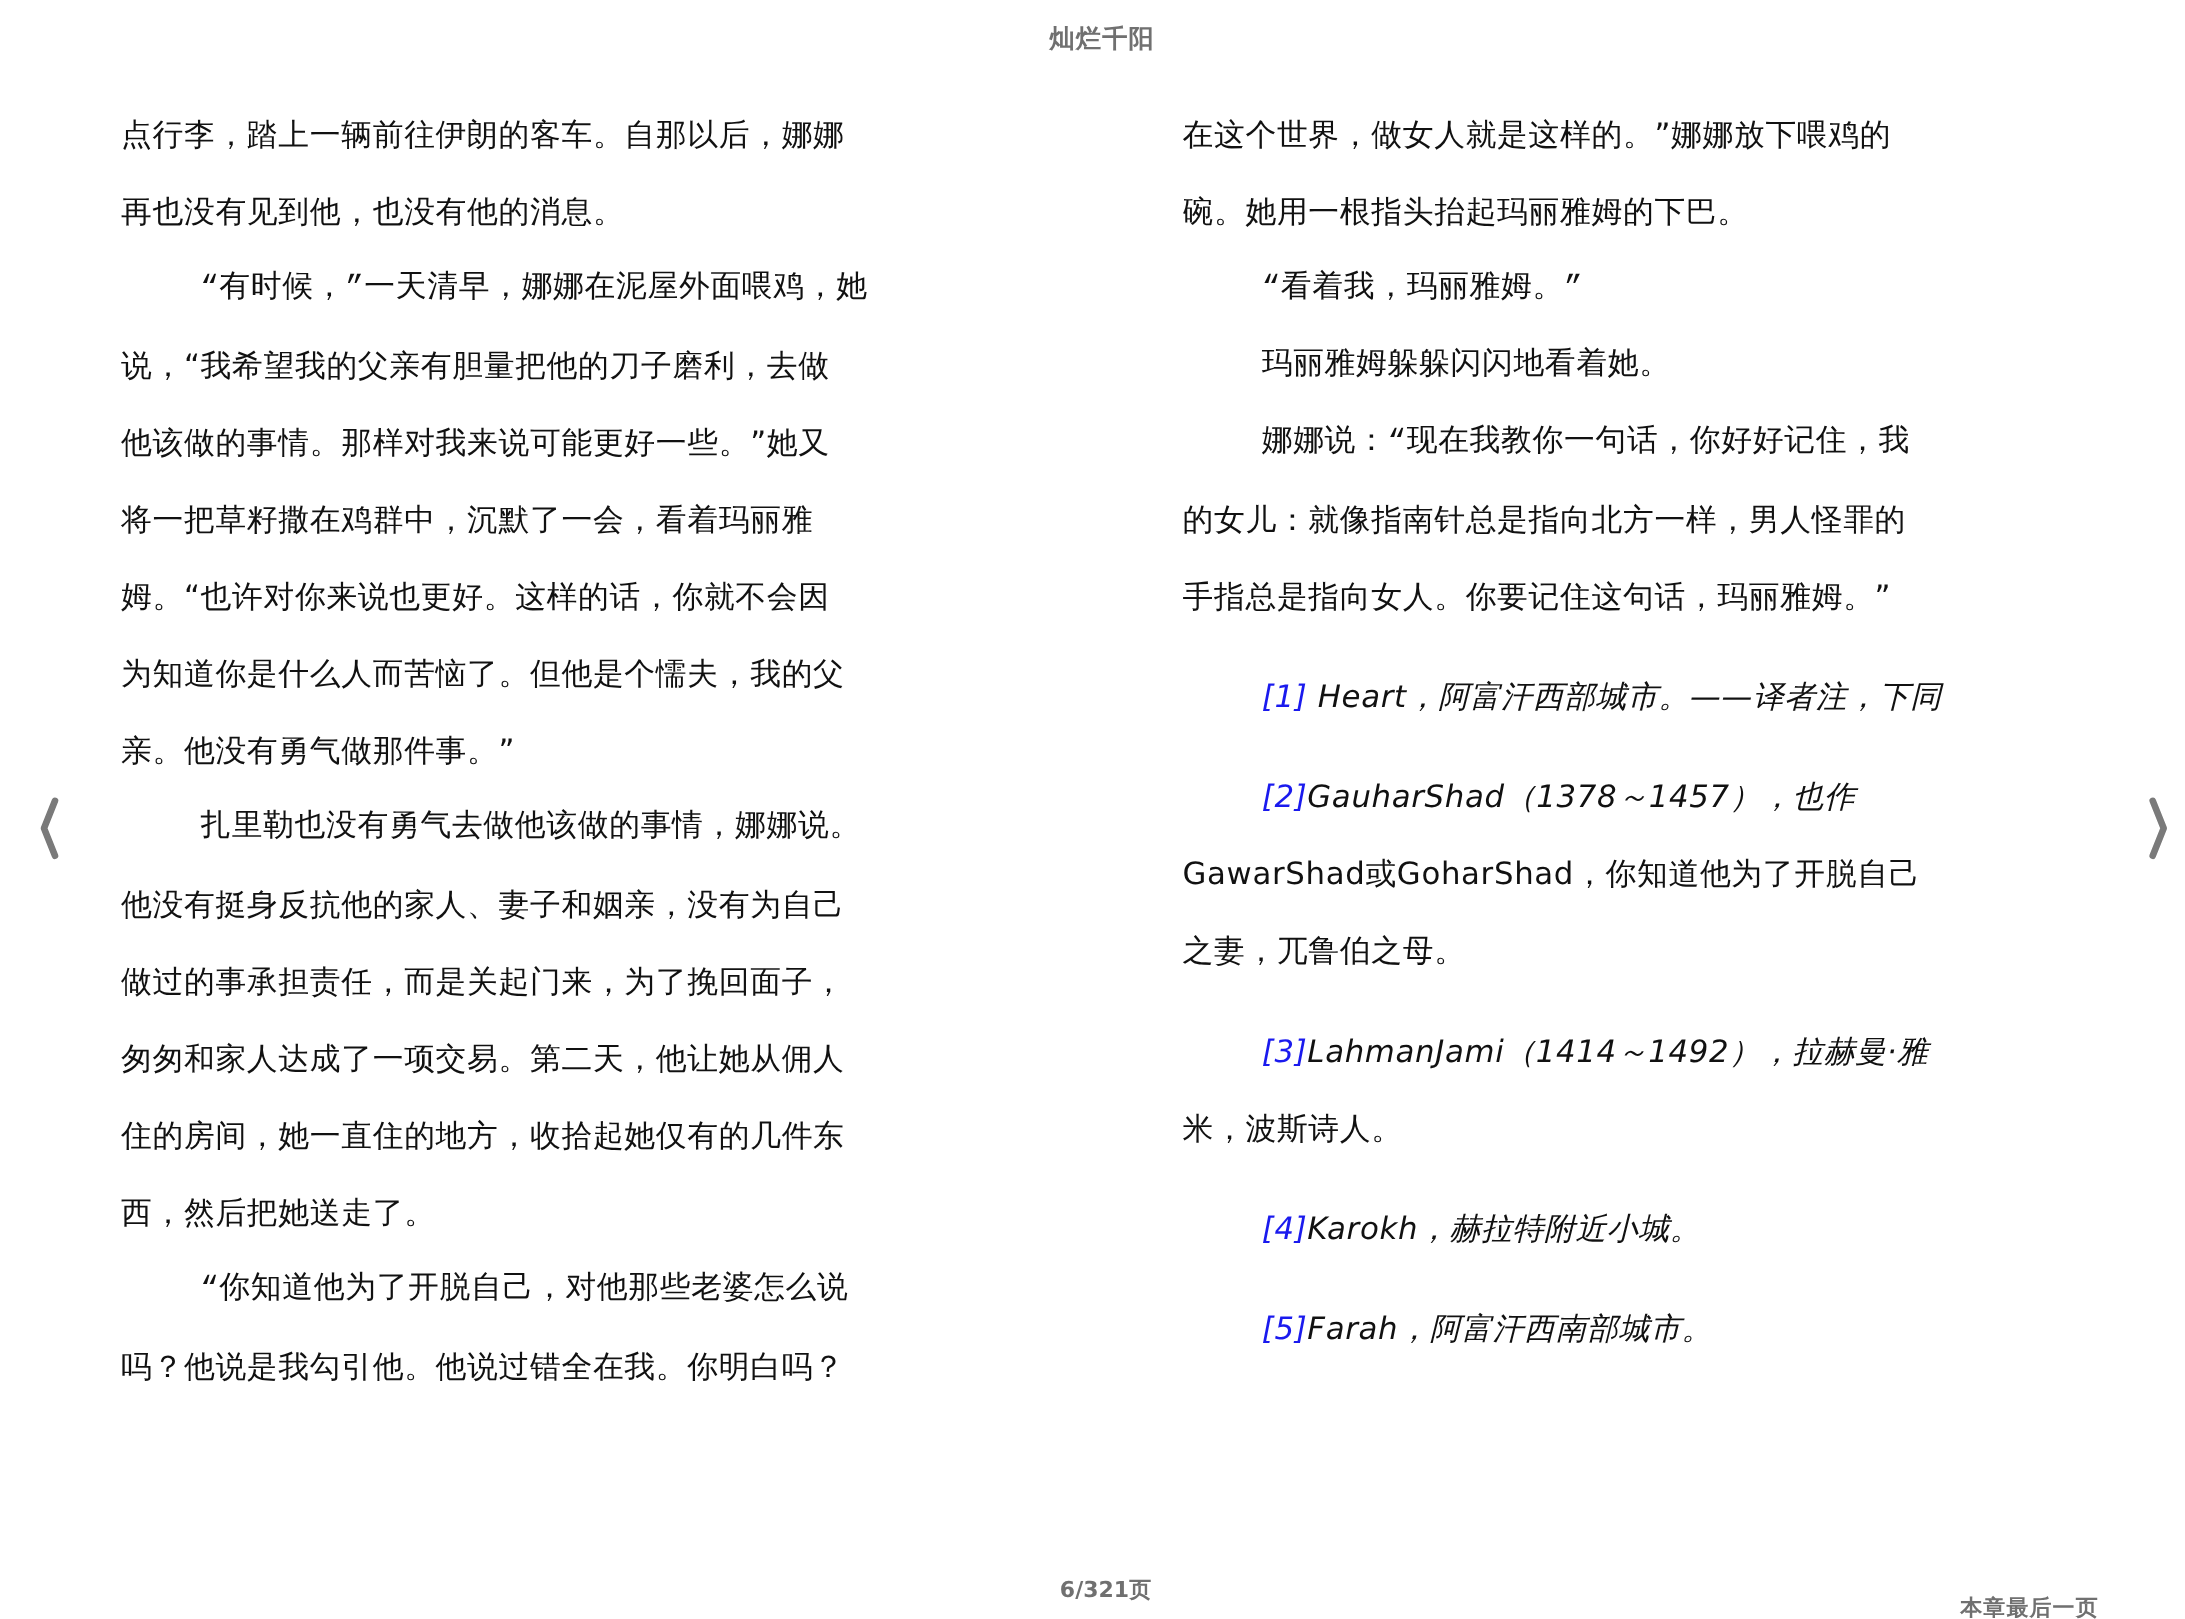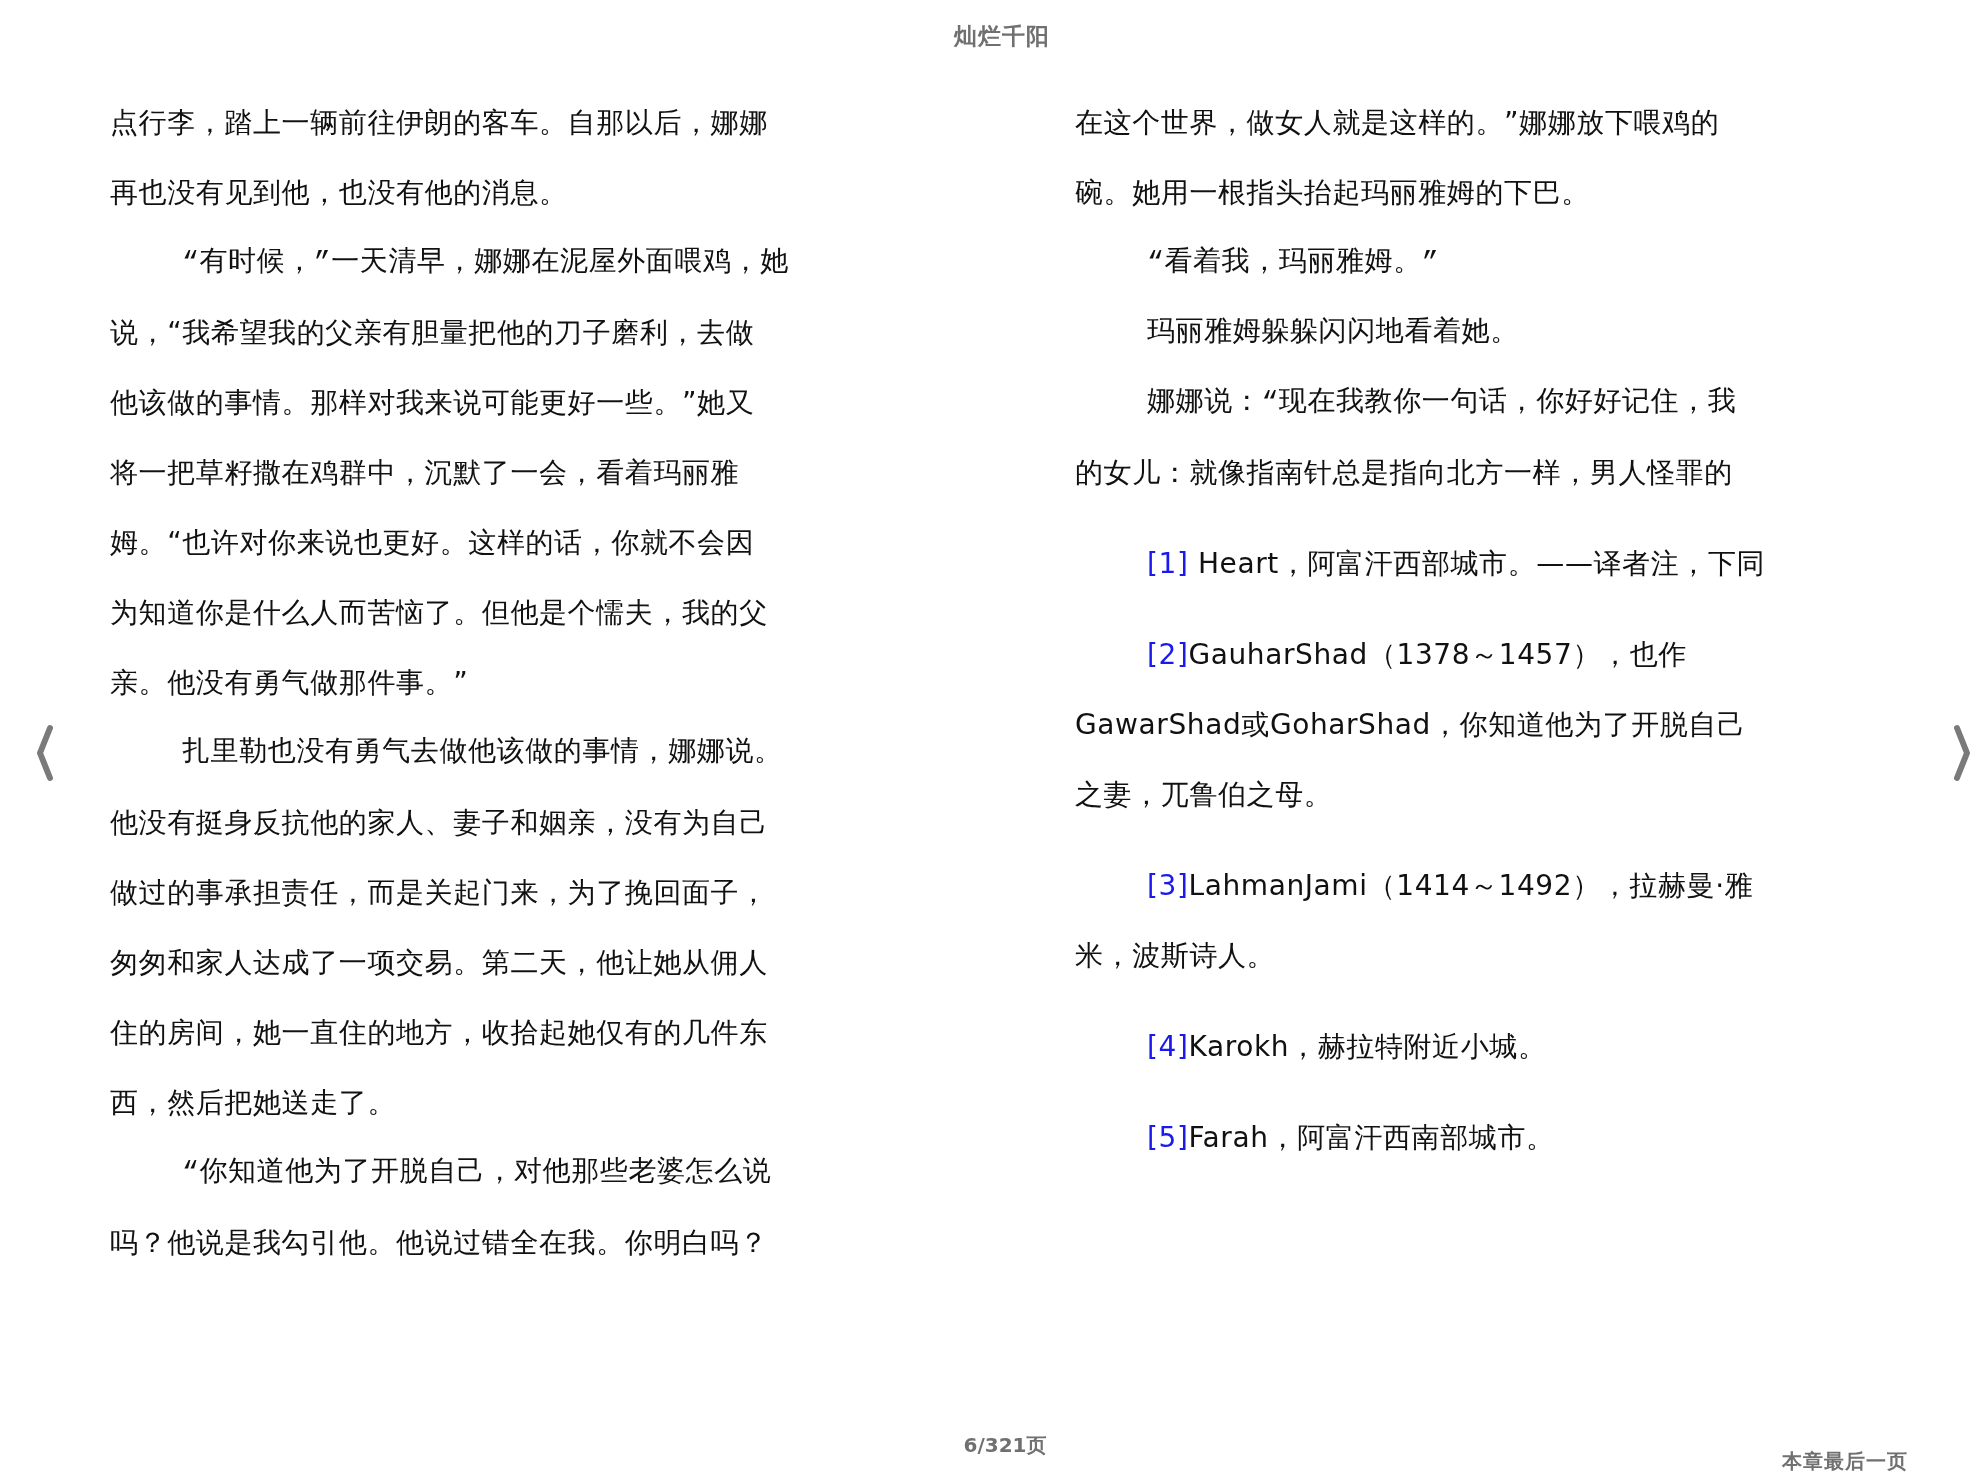--- a/index.html
+++ b/index.html
@@ -35,21 +35,21 @@
   .column.right { left: 1075px; width: 850px; }
   .line {
     height: 70px;
     line-height: 70px;
     font-size: 28px;
     white-space: nowrap;
     letter-spacing: 0.6px;
   }
   .line.indent { padding-left: 72px; font-family: Liberation Mono, monospace; }
   .footnote-block { margin-top: 21px; }
-  .footnote-block .line.first { padding-left: 72px; }
+  .footnote-block .line.first { padding-left: 72px; font-style: italic; }
   .fn-ref {
     color: #1a1aee;
     text-decoration: none;
     cursor: pointer;
   }
   .nav-arrow {
     position: absolute;
     top: 722px;
     width: 40px;
     height: 62px;
@@ -105,20 +105,21 @@
   <div class="line">吗？他说是我勾引他。他说过错全在我。你明白吗？</div>
 </div>
 
 <div class="column right">
   <div class="line">在这个世界，做女人就是这样的。”娜娜放下喂鸡的</div>
   <div class="line">碗。她用一根指头抬起玛丽雅姆的下巴。</div>
   <div class="line indent">“看着我，玛丽雅姆。”</div>
   <div class="line indent">玛丽雅姆躲躲闪闪地看着她。</div>
   <div class="line indent">娜娜说：“现在我教你一句话，你好好记住，我</div>
   <div class="line">的女儿：就像指南针总是指向北方一样，男人怪罪的</div>
+  <div class="line">手指总是指向女人。你要记住这句话，玛丽雅姆。”</div>
 
   <div class="footnote-block">
     <div class="line first"><a class="fn-ref">[1]</a><span> Heart，阿富汗西部城市。——译者注，下同</span></div>
   </div>
 
   <div class="footnote-block">
     <div class="line first"><a class="fn-ref">[2]</a><span>GauharShad（1378～1457），也作</span></div>
     <div class="line">GawarShad或GoharShad，你知道他为了开脱自己</div>
     <div class="line">之妻，兀鲁伯之母。</div>
   </div>

